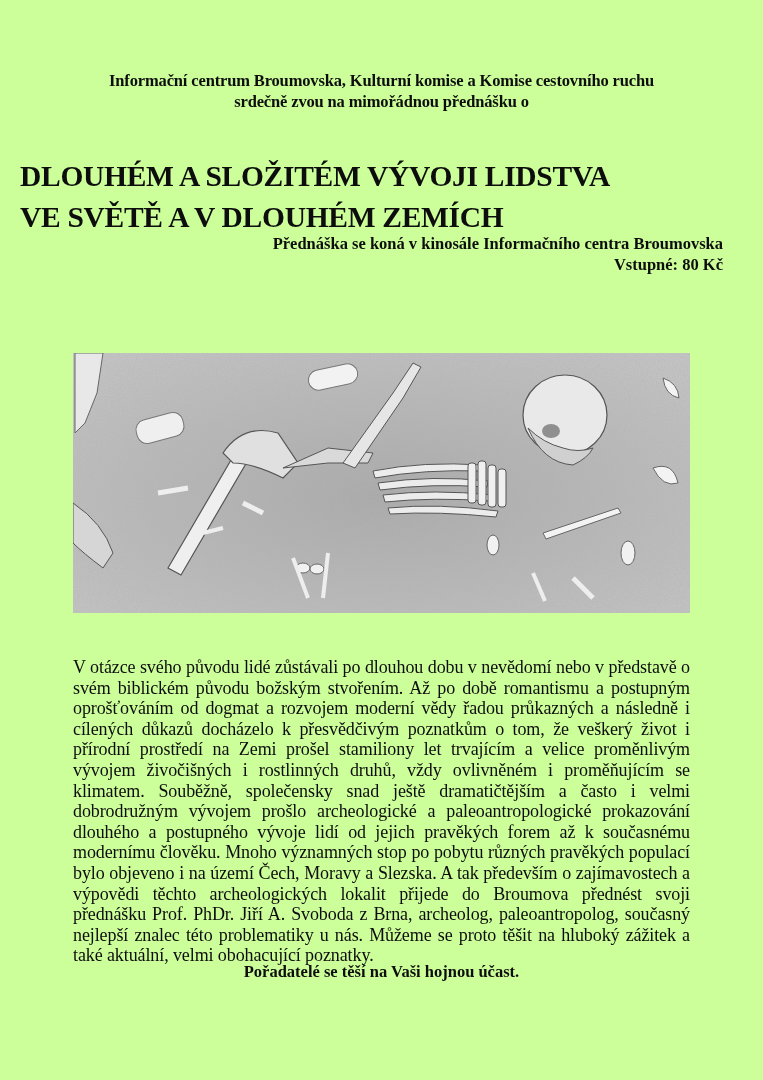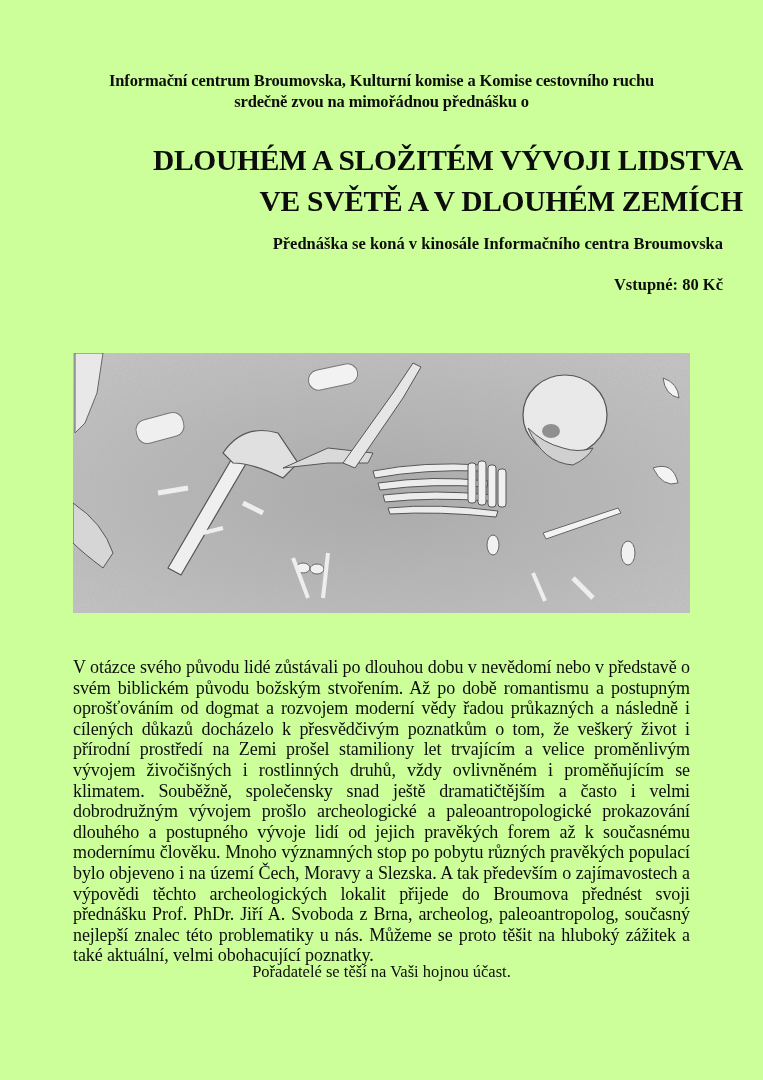--- a/index.html
+++ b/index.html
@@ -29,40 +29,40 @@
       font-weight: bold;
       font-size: 16.5px;
       line-height: 20.5px;
       letter-spacing: -0.15px;
     }
     .intro div { white-space: nowrap; }
     .title {
       position: absolute;
       left: 20px;
       width: 723px;
-      top: 140px;
-      text-align: right;
+      top: 156px;
+      text-align: left;
       font-weight: bold;
       font-size: 29.5px;
       line-height: 41px;
       letter-spacing: -0.3px;
     }
     .title div { white-space: nowrap; }
     .details {
       position: absolute;
       left: 40px;
       width: 683px;
       top: 233px;
       text-align: right;
       font-weight: bold;
       font-size: 16.5px;
       line-height: 21px;
     }
     .details div { white-space: nowrap; }
-    .details .fee { padding-left: 10px; margin-top: 20px; }
+    .details .fee { padding-left: 10px; }
     .photo {
       position: absolute;
       left: 73px;
       top: 353px;
       width: 617px;
       height: 260px;
       background: #bdbdbd;
       overflow: hidden;
     }
     .photo svg { display: block; }
@@ -76,21 +76,21 @@
       text-align: justify;
       letter-spacing: -0.1px;
       margin-top: 29px;
     }
     .closing {
       position: absolute;
       left: 40px;
       width: 683px;
       top: 961px;
       text-align: center;
-      font-weight: normal;
+      font-weight: bold;
       font-size: 16.5px;
       line-height: 21px;
     }
   </style>
 </head>
 <body>
 
 <div class="page">
 
   <div class="intro">

